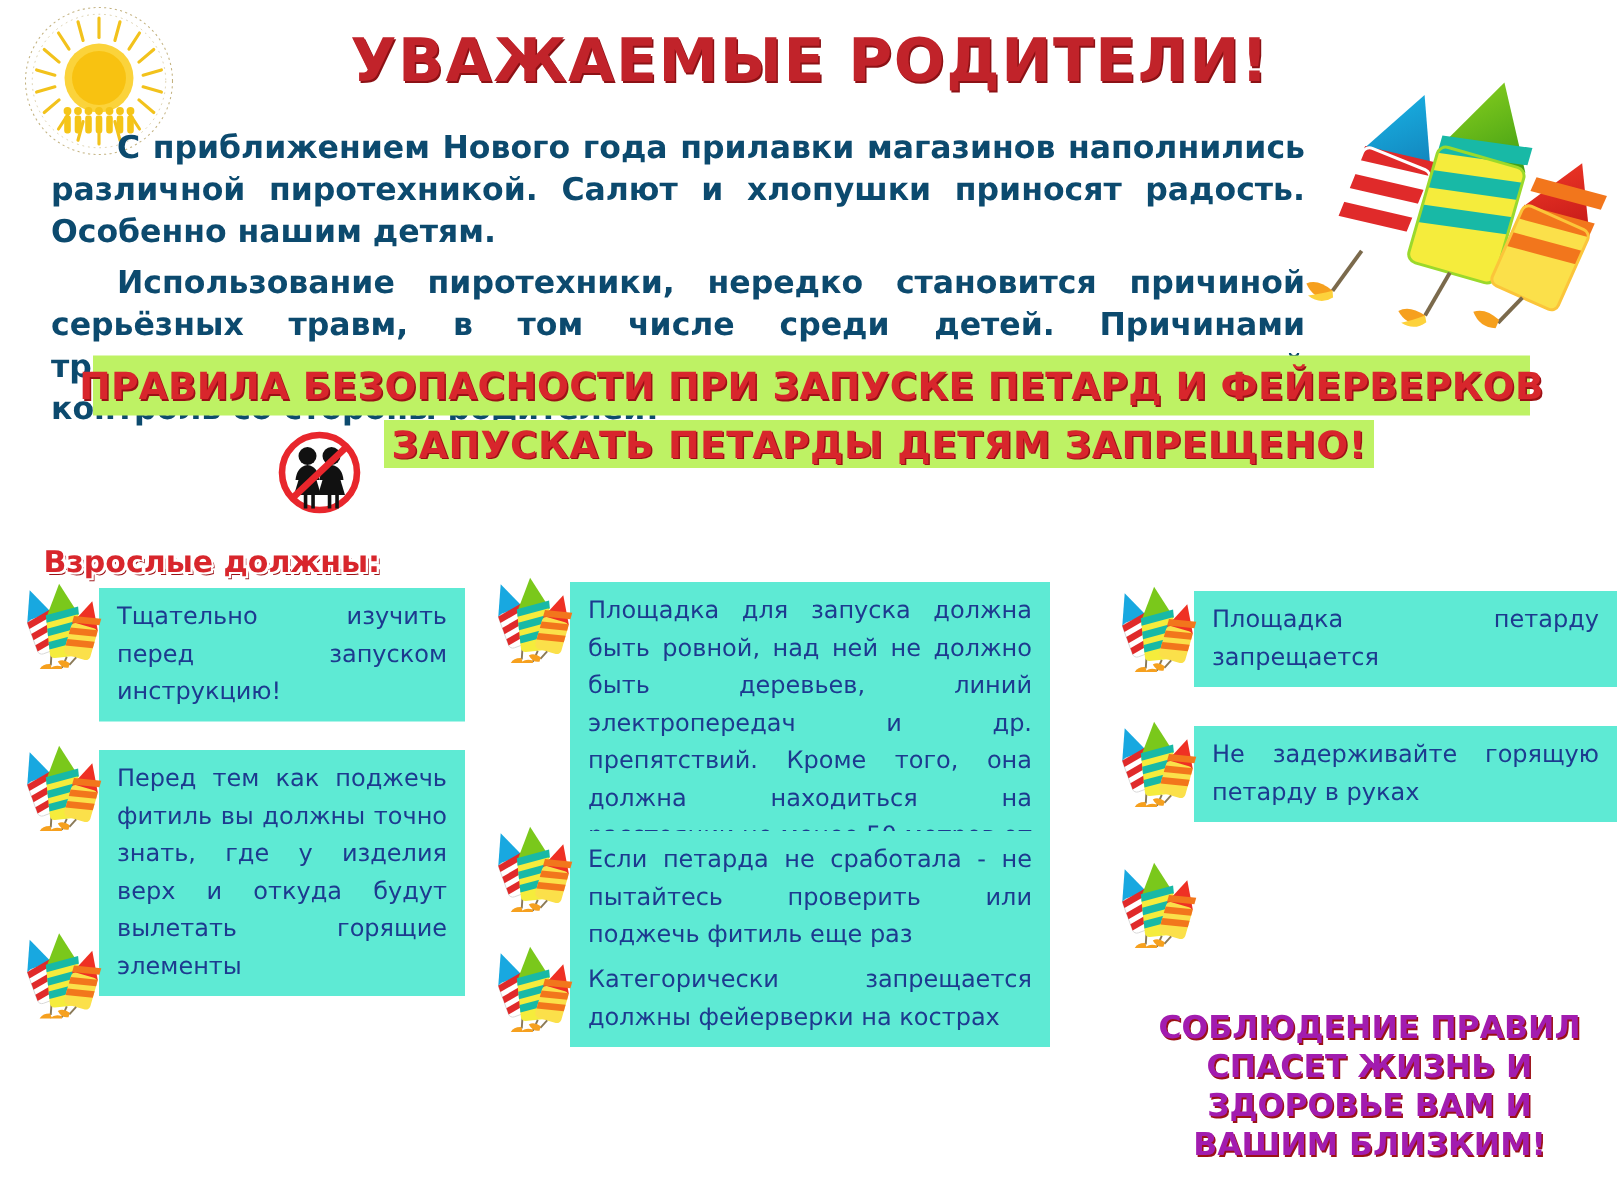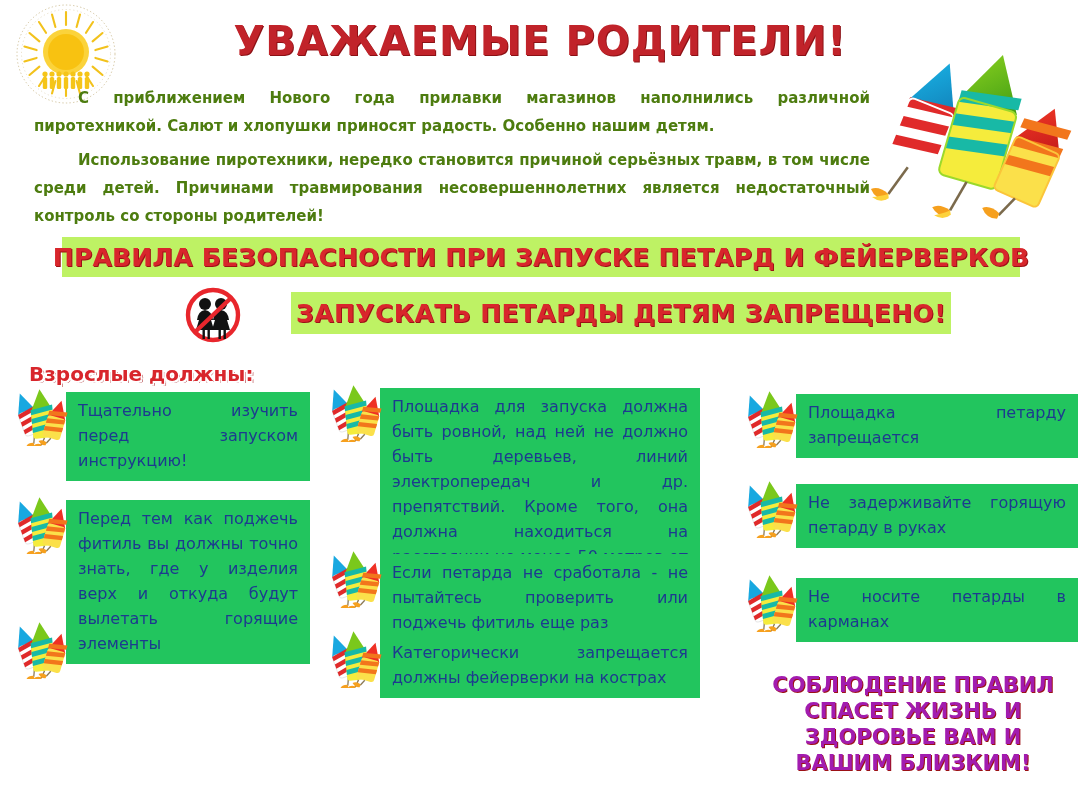--- a/index.html
+++ b/index.html
@@ -24,40 +24,40 @@
     font-weight:bold;
     font-size:40px;
     letter-spacing:1px;
     color:#c1232a;
     text-shadow:1px 1px 0 #8c1115;
   }
 
   
   .intro{
     position:absolute;left:34px;top:84px;width:836px;
-    color:#4d7c0f;
+    color:#0c4a6e;
     font-weight:bold;
-    font-size:15px;
+    font-size:21px;
     line-height:28px;
   }
   .intro p{margin:0;text-align:justify;text-indent:44px;}
   .intro p.p2{margin-top:6px;}
   .intro p:last-child{text-align-last:left;}
 
   
   .rockets-top{position:absolute;left:862px;top:52px;width:216px;height:170px;}
 
   
   .banner{
     position:absolute;
     background:#bef264;
     display:flex;align-items:center;justify-content:center;
   }
   .banner1{left:62px;top:237px;width:958px;height:40px;}
-  .banner2{left:256px;top:292px;width:660px;height:42px;margin-left:35px;}
+  .banner2{left:256px;top:280px;width:660px;height:32px;}
   .banner-text{
     font-family:"DejaVu Sans", sans-serif;
     font-weight:bold;
     color:#d8262c;
     text-shadow:1px 1px 0 #9c1116;
     white-space:nowrap;
   }
   .banner1 .banner-text{font-size:25px;letter-spacing:0.2px;}
   .banner2 .banner-text{font-size:25px;letter-spacing:0.4px;}
 
@@ -72,21 +72,21 @@
     color:#d8262c;
     text-shadow:
       -1.5px -1.5px 0 #fff, 1.5px -1.5px 0 #fff,
       -1.5px 1.5px 0 #fff, 1.5px 1.5px 0 #fff,
       2px 2px 0 #9c1116;
   }
 
   
   .card{position:absolute;}
   .card .bubble{
-    background:#22c55e;
+    background:#5eead4;
     color:#1d3a8f;
     font-family:"DejaVu Sans", sans-serif;
     font-size:16px;
     line-height:25px;
     padding:6px 12px 8px 12px;
     text-align:justify;
     box-sizing:border-box;
   }
   .card .bubble.lastleft{text-align-last:left;}
   .card .ficon{position:absolute;left:-2px;top:-4px;width:56px;height:58px;}
@@ -564,18 +564,17 @@
           <path d="M44 12 L53 30 L35 30 Z" fill="#ef3024"></path>
           <rect x="35" y="29" width="18" height="22" rx="3" fill="#fbe04a"></rect>
           <path d="M35 31 h18 v4.5 h-18 z" fill="#f2761c" transform="skewY(-10)"></path>
           <path d="M35 39 h18 v4.5 h-18 z" fill="#f2761c" transform="skewY(-10)"></path>
           <path d="M35 47 h18 v4.5 h-18 z" fill="#f2761c" transform="skewY(-10)"></path>
           <line x1="44" y1="51" x2="41" y2="57" stroke="#8a7a58" stroke-width="1.3"></line>
           <path d="M41 56 q-5 -2 -8 1 q4 4 8 2 z" fill="#f6a01e"></path>
         </g>
       </svg>
     </div>
-    <div class="bubble lastleft">Не носите петарды в карманах</div>
   </div>
 
   <div class="slogan">СОБЛЮДЕНИЕ ПРАВИЛ СПАСЕТ ЖИЗНЬ И ЗДОРОВЬЕ ВАМ И ВАШИМ БЛИЗКИМ!</div>
 
 </div>
 
 </body></html>

